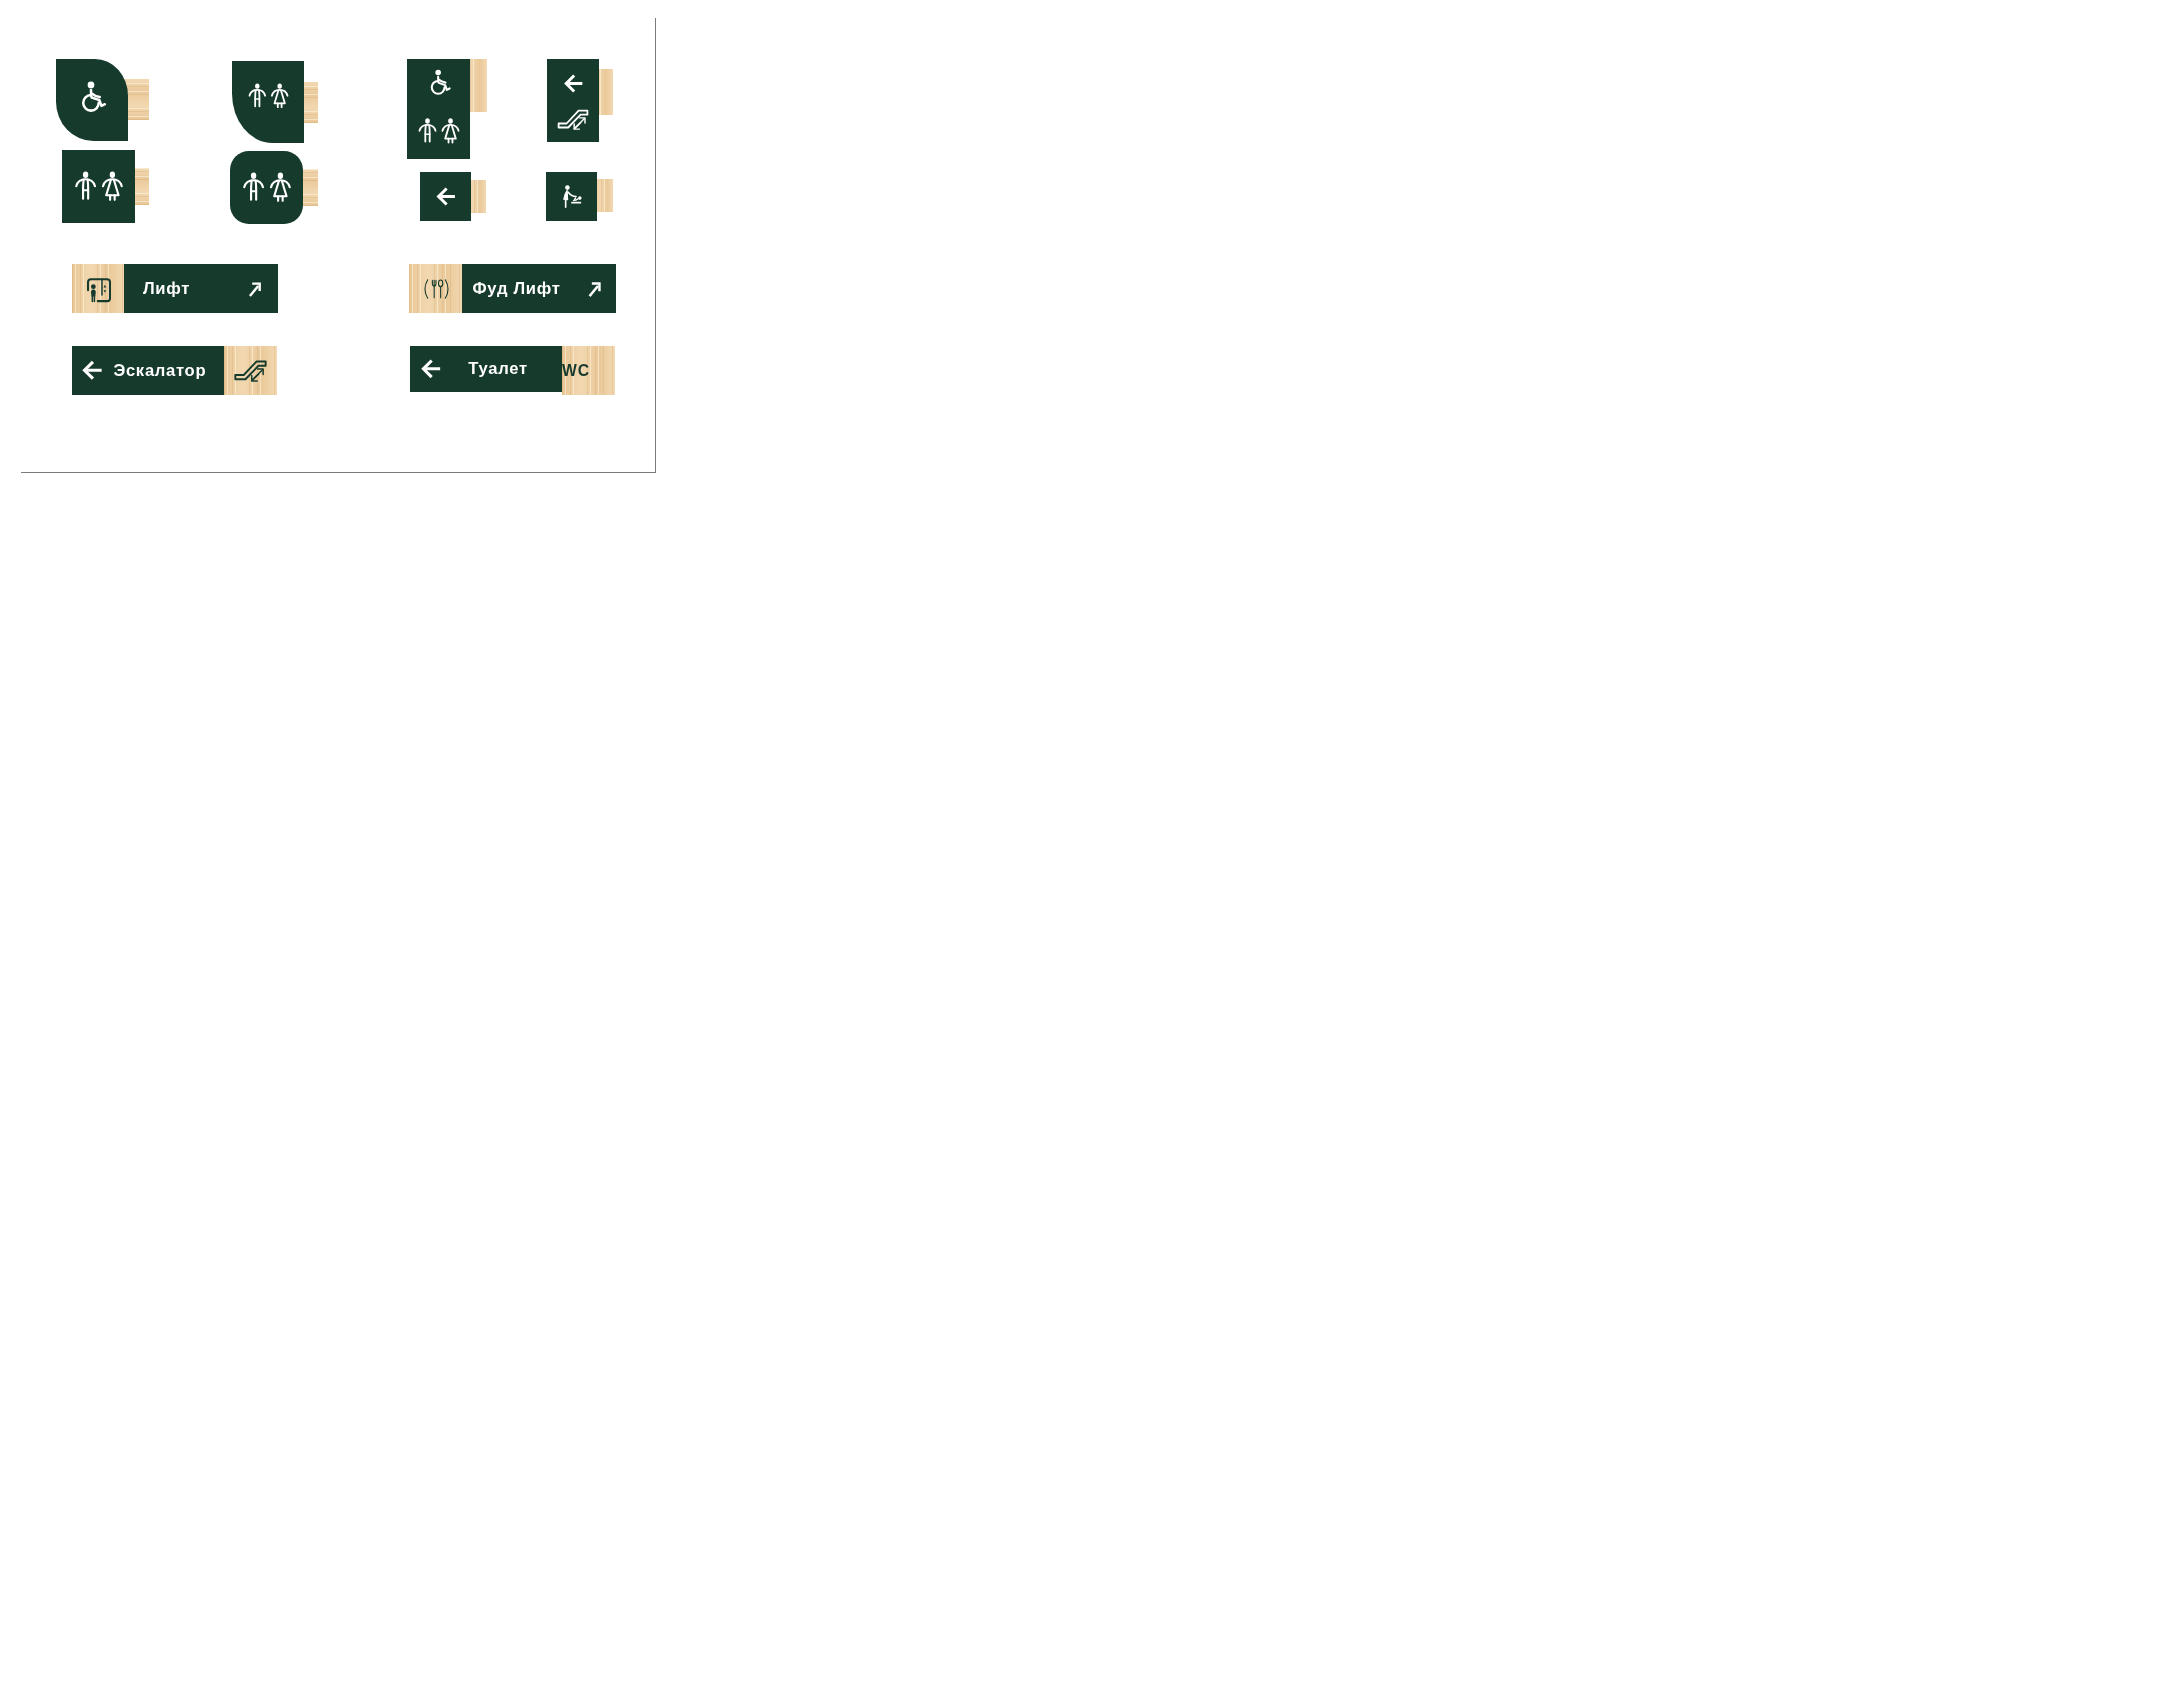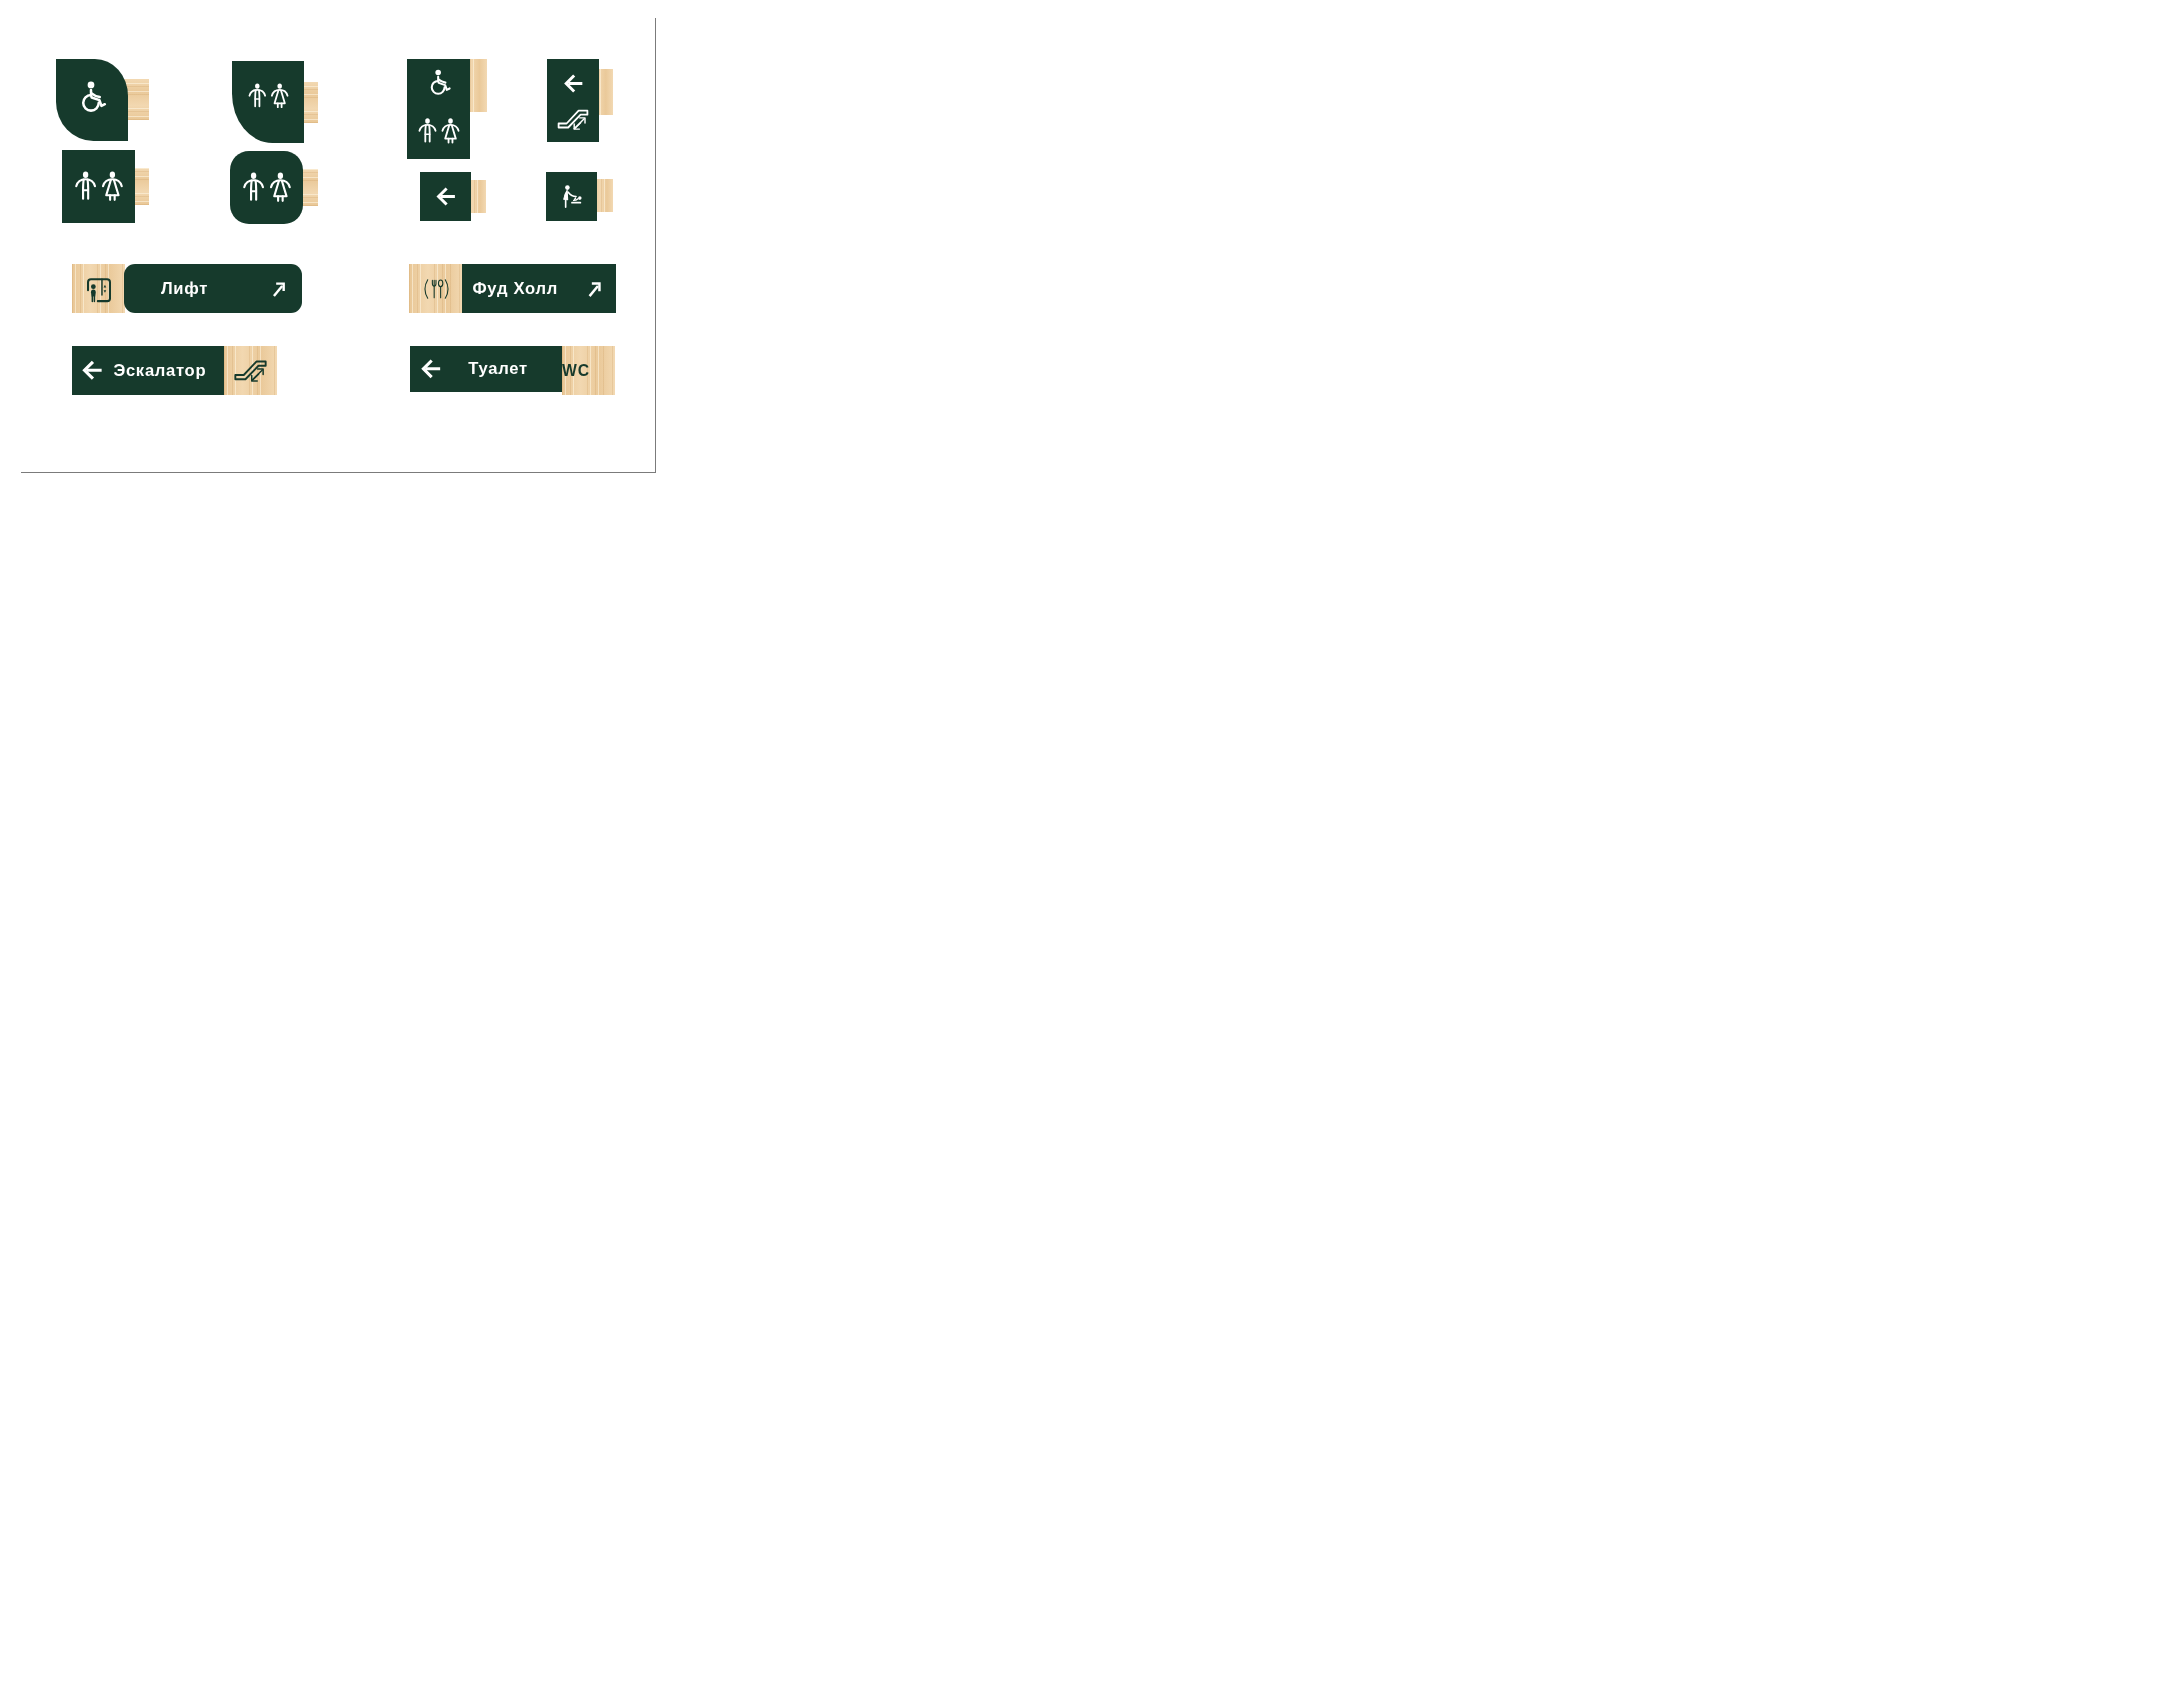--- a/index.html
+++ b/index.html
@@ -58,21 +58,21 @@
   .s6g{left:230px;top:151px;width:73px;height:73px;border-radius:19px;}
   .s6t{left:298px;top:169px;width:19.6px;height:37px;}
   
   .s7g{left:420px;top:172px;width:51px;height:49px;}
   .s7t{left:466px;top:180px;width:20px;height:33px;}
   
   .s8g{left:546px;top:172px;width:51px;height:49px;}
   .s8t{left:593px;top:179px;width:19.6px;height:33px;}
   
   .s9w{left:72px;top:264px;width:53px;height:49px;display:flex;align-items:center;justify-content:center;}
-  .s9g{left:124px;top:264px;width:178px;height:49px;justify-content:space-between;padding:0 13px 0 37px;box-sizing:border-box;border-radius:11px;}
+  .s9g{left:124px;top:264px;width:154px;height:49px;justify-content:space-between;padding:0 13px 0 19px;box-sizing:border-box;}
   
   .s10w{left:409px;top:264px;width:54px;height:49px;display:flex;align-items:center;justify-content:center;}
   .s10g{left:462px;top:264px;width:154px;height:49px;justify-content:space-between;padding:0 12.2px 0 10.5px;box-sizing:border-box;}
   
   .s11g{left:72px;top:346px;width:152px;height:49px;justify-content:flex-start;padding:0 8.7px 0 7.4px;box-sizing:border-box;}
   .s11g .label{margin:12px auto;}
   .s11w{left:224px;top:346px;width:53px;height:49px;display:flex;align-items:center;justify-content:center;}
   
   .s12g{left:410px;top:346px;width:152px;height:46px;justify-content:flex-start;padding:0 8.7px 0 8.3px;box-sizing:border-box;}
   .s12g .label{margin:0 auto;}
@@ -266,21 +266,21 @@
 
   <div>
     <div class="wood s10w">
       <span class="ic-green">
         <svg class="icon" width="31" height="26" viewBox="0 0 72 60">
             <use href="#icon-cutlery"></use>
           </svg>
       </span>
     </div>
     <div class="green s10g">
-      <span class="label">Фуд Холл</span>
+      <span class="label">Фуд Лифт</span>
       <span class="ic-white">
         <svg class="icon" width="19" height="19" viewBox="0 0 44 44">
             <use href="#icon-arrow-upright"></use>
           </svg>
       </span>
     </div>
   </div>
 
   <div>
     <div class="green s11g">

